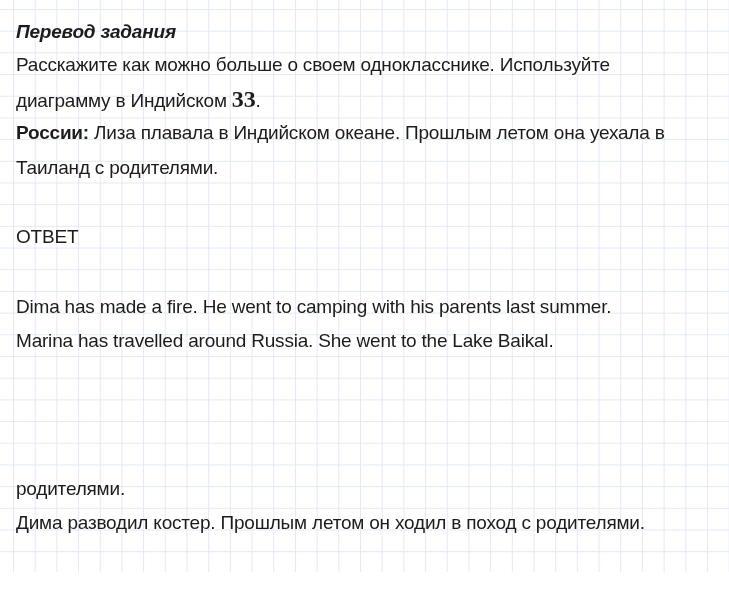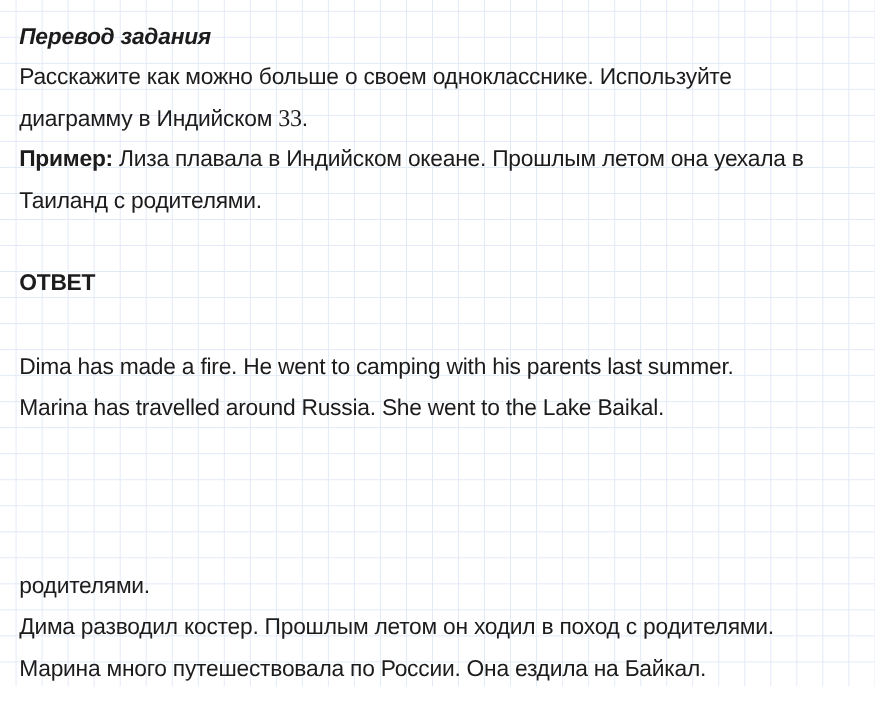--- a/index.html
+++ b/index.html
@@ -33,53 +33,53 @@
     font-size: 19px;
     color: #1c1c1c;
     white-space: nowrap;
     letter-spacing: -0.2px;
   }
   .heading-italic {
     font-weight: bold;
     font-style: italic;
   }
   .heading-bold {
-    font-weight: bold;
+    font-weight: normal;
   }
   .label-bold {
     font-weight: bold;
   }
   .serif-number {
     font-family: "Liberation Serif", serif;
-    font-size: 20px;
+    font-size: 24px;
+    font-weight: bold;
   }
 </style>
 </head>
 <body>
 
 <div class="sheet">
 
   <div class="line heading-italic" style="top:14px">Перевод задания</div>
 
   <div class="line" style="top:47px">Расскажите как можно больше о своем однокласснике. Используйте</div>
 
   <div class="line" style="top:82px"><span>диаграмму в Индийском </span><span class="serif-number">33</span><span>.</span></div>
 
-  <div class="line" style="top:115px"><span class="label-bold">Пример:</span><span> Лиза плавала в Индийском океане. Прошлым летом она уехала в</span></div>
+  <div class="line" style="top:115px"><span class="label-bold">России:</span><span> Лиза плавала в Индийском океане. Прошлым летом она уехала в</span></div>
 
   <div class="line" style="top:150px">Таиланд с родителями.</div>
 
   <div class="line heading-bold" style="top:219px">ОТВЕТ</div>
 
 
   <div class="line" style="top:289px">Dima has made a fire. He went to camping with his parents last summer.</div>
 
   <div class="line" style="top:323px">Marina has travelled around Russia. She went to the Lake Baikal.</div>
 
 
 
   <div class="line" style="top:471px">родителями.</div>
 
   <div class="line" style="top:505px">Дима разводил костер. Прошлым летом он ходил в поход с родителями.</div>
 
-  <div class="line" style="top:540px">Марина много путешествовала по России. Она ездила на Байкал.</div>
 
 </div>
 
 </body></html>

